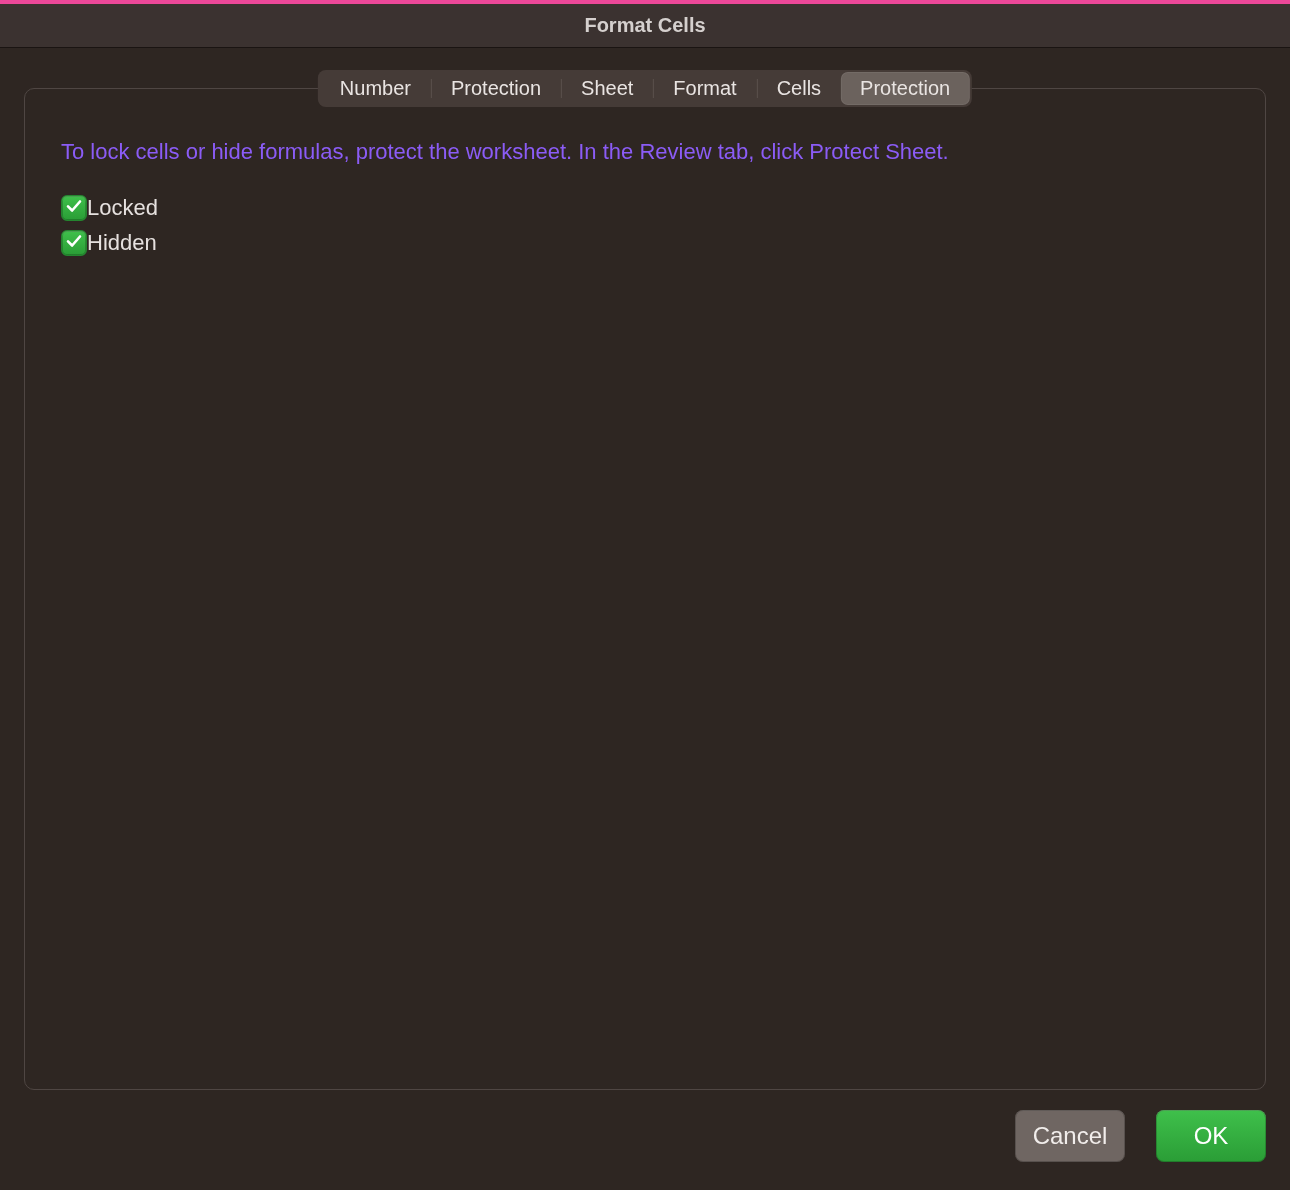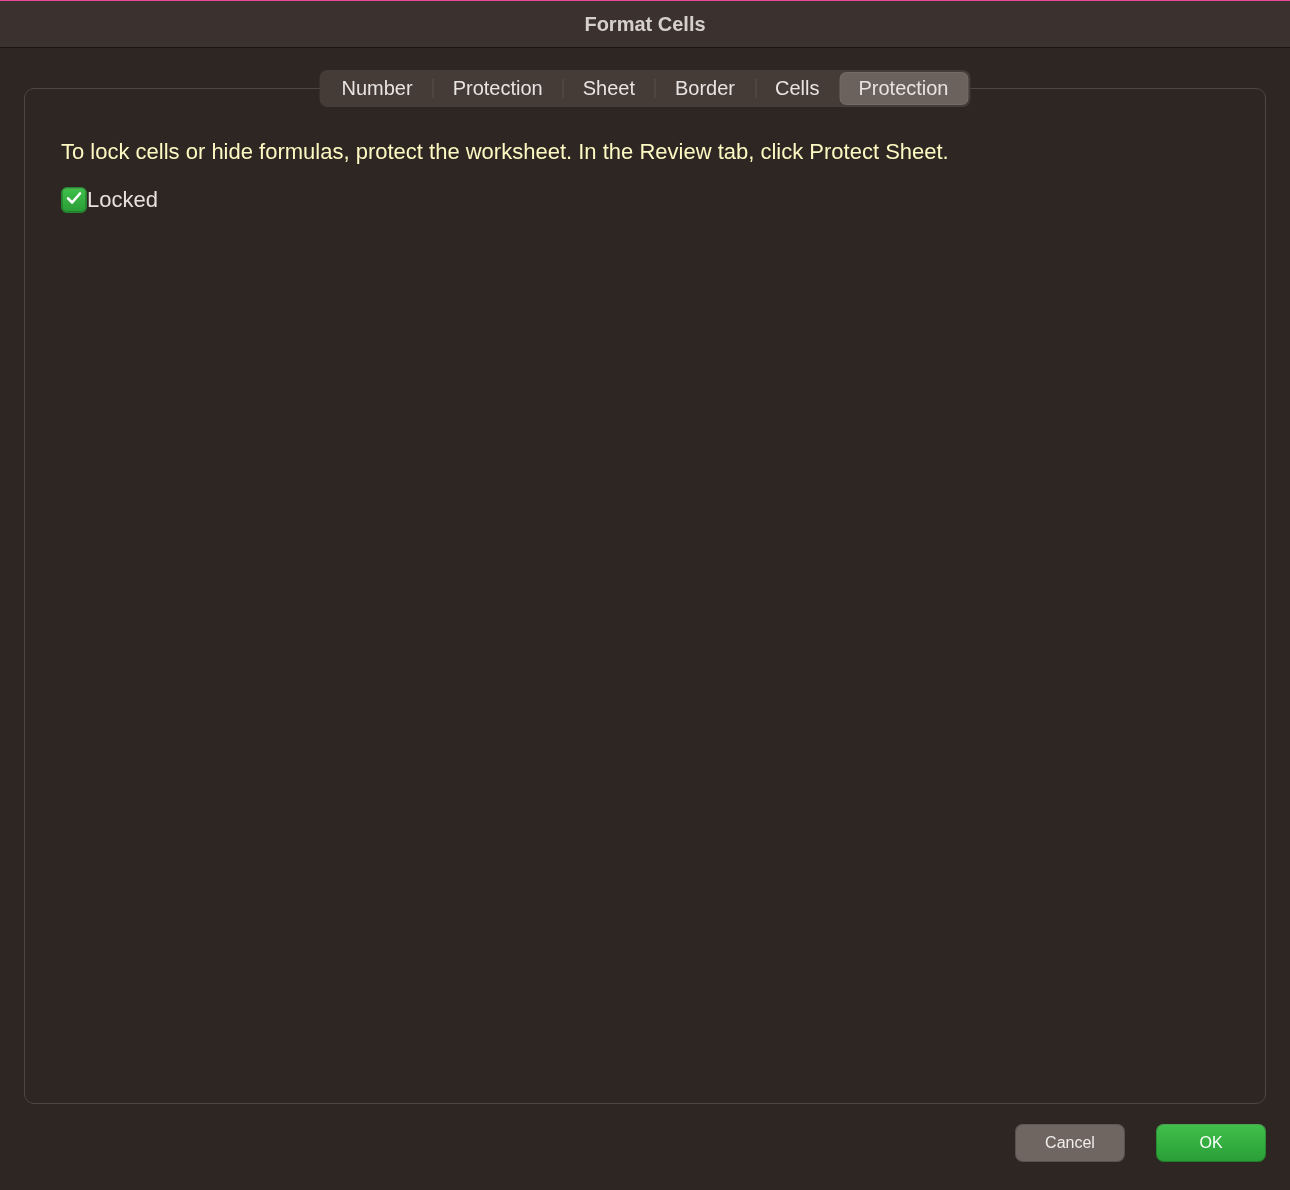--- a/index.html
+++ b/index.html
@@ -22,21 +22,21 @@
       flex-direction: column;
       background: #2e2622;
     }
     .titlebar {
       height: 48px;
       display: flex;
       align-items: center;
       justify-content: center;
       background: #3b3230;
       border-bottom: 1px solid #1a1412;
-      border-top: 1px solid #ec4899;
+      border-top: 4px solid #ec4899;
     }
     .titlebar-title {
       font-size: 20px;
       font-weight: 600;
       color: #d5d0ce;
     }
     .content-area {
       flex: 1;
       padding: 40px 24px 4px 24px;
       position: relative;
@@ -81,22 +81,22 @@
     .pane-frame {
       border: 1.5px solid #4f4643;
       border-radius: 10px;
       padding: 48px 36px 20px 36px;
       flex: 1;
       margin-top: 0;
     }
     .description {
       font-size: 22px;
       line-height: 1.36;
-      color: #fef9c3;
-      margin-bottom: 20px;
+      color: #8b5cf6;
+      margin-bottom: 28px;
       max-width: 900px;
     }
     .checkbox-row {
       display: flex;
       align-items: center;
       margin-bottom: 9px;
     }
     .checkbox {
       width: 26px;
       height: 26px;
@@ -118,23 +118,23 @@
       color: #e6e1df;
     }
     .button-row {
       display: flex;
       justify-content: flex-end;
       gap: 18px;
       padding: 16px 24px 28px 24px;
     }
     .btn {
       min-width: 110px;
-      height: 38px;
+      height: 52px;
       border-radius: 8px;
-      font-size: 16px;
+      font-size: 24px;
       font-weight: 400;
       display: flex;
       align-items: center;
       justify-content: center;
       cursor: pointer;
       border: none;
     }
     .btn-cancel {
       background: #6f6662;
       color: #f1edeb;
@@ -154,39 +154,49 @@
   <div class="titlebar">
     <div class="titlebar-title">Format Cells</div>
   </div>
 
   <div class="content-area">
 
     <div class="tabbar">
       <div class="tab">Number</div>
       <div class="tab">Protection</div>
       <div class="tab">Sheet</div>
-      <div class="tab">Border</div>
+      <div class="tab">Format</div>
       <div class="tab">Cells</div>
       <div class="tab active">Protection</div>
     </div>
 
     <div class="pane-frame">
       <p class="description">To lock cells or hide formulas, protect the worksheet. In the Review tab, click Protect Sheet.</p>
 
       <div class="checkbox-row">
         <div class="checkbox">
           <span>
             <svg viewBox="0 0 24 24" fill="none" stroke="#ffffff" stroke-width="3.5" stroke-linecap="round" stroke-linejoin="round">
               <polyline points="4 12.5 9.5 18 20 6"></polyline>
             </svg>
           </span>
         </div>
         <span class="checkbox-label">Locked</span>
       </div>
 
+      <div class="checkbox-row">
+        <div class="checkbox">
+          <span>
+            <svg viewBox="0 0 24 24" fill="none" stroke="#ffffff" stroke-width="3.5" stroke-linecap="round" stroke-linejoin="round">
+              <polyline points="4 12.5 9.5 18 20 6"></polyline>
+            </svg>
+          </span>
+        </div>
+        <span class="checkbox-label">Hidden</span>
+      </div>
     </div>
   </div>
 
   <div class="button-row">
     <button class="btn btn-cancel">Cancel</button>
     <button class="btn btn-ok">OK</button>
   </div>
 </div>
 
 </body></html>

